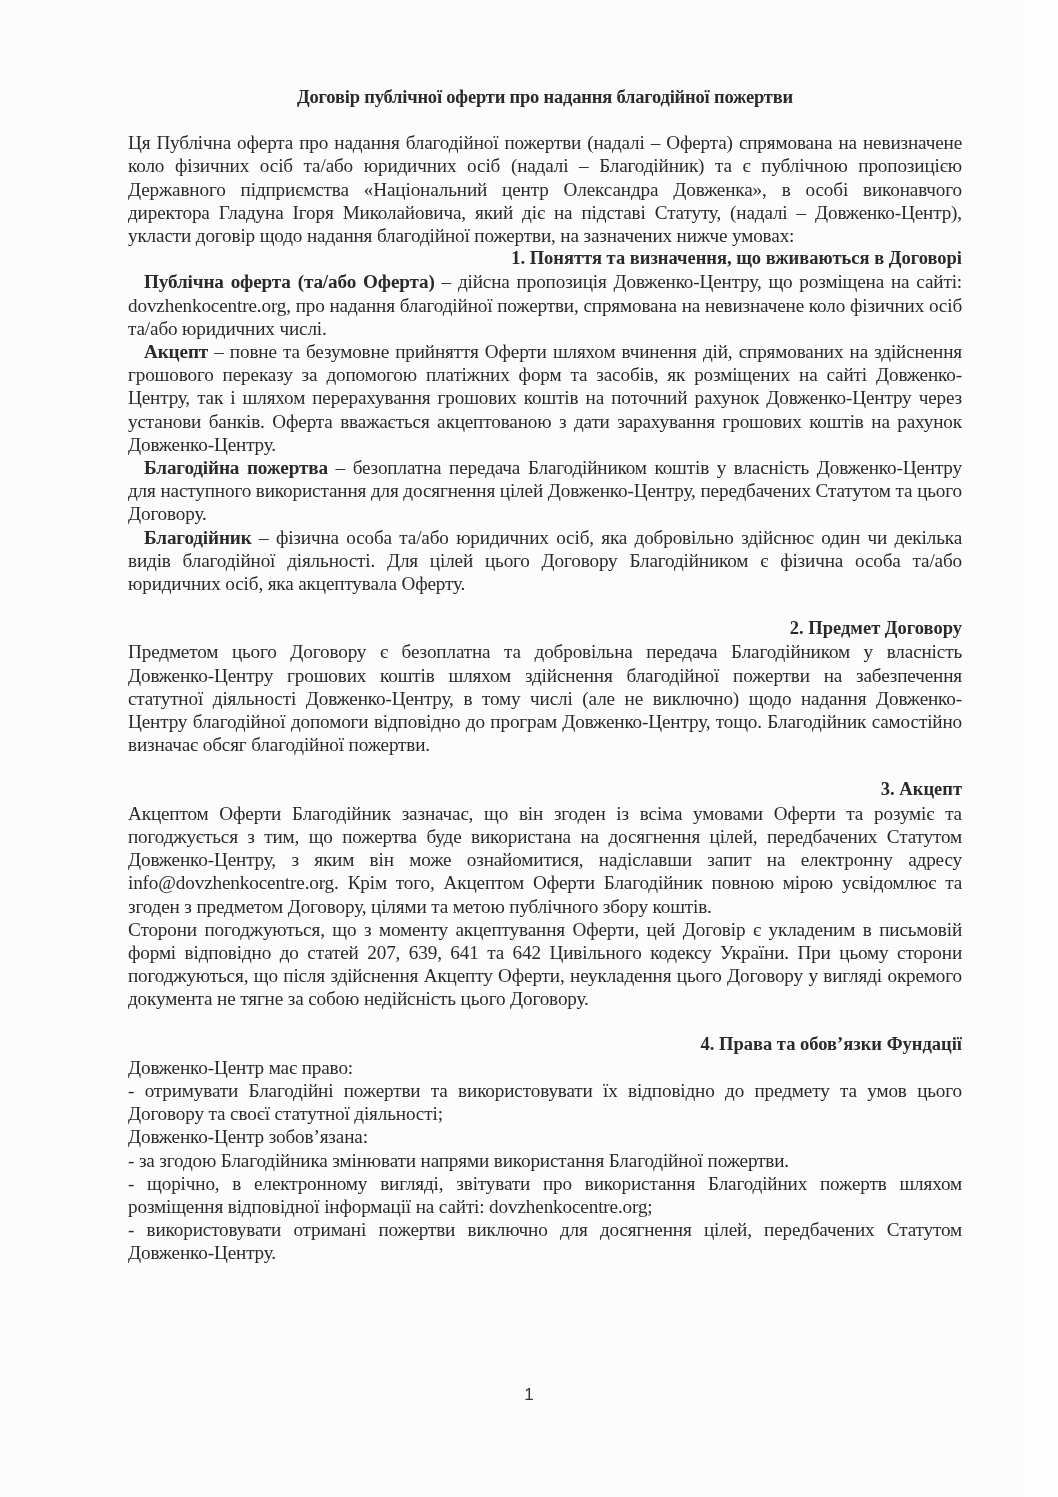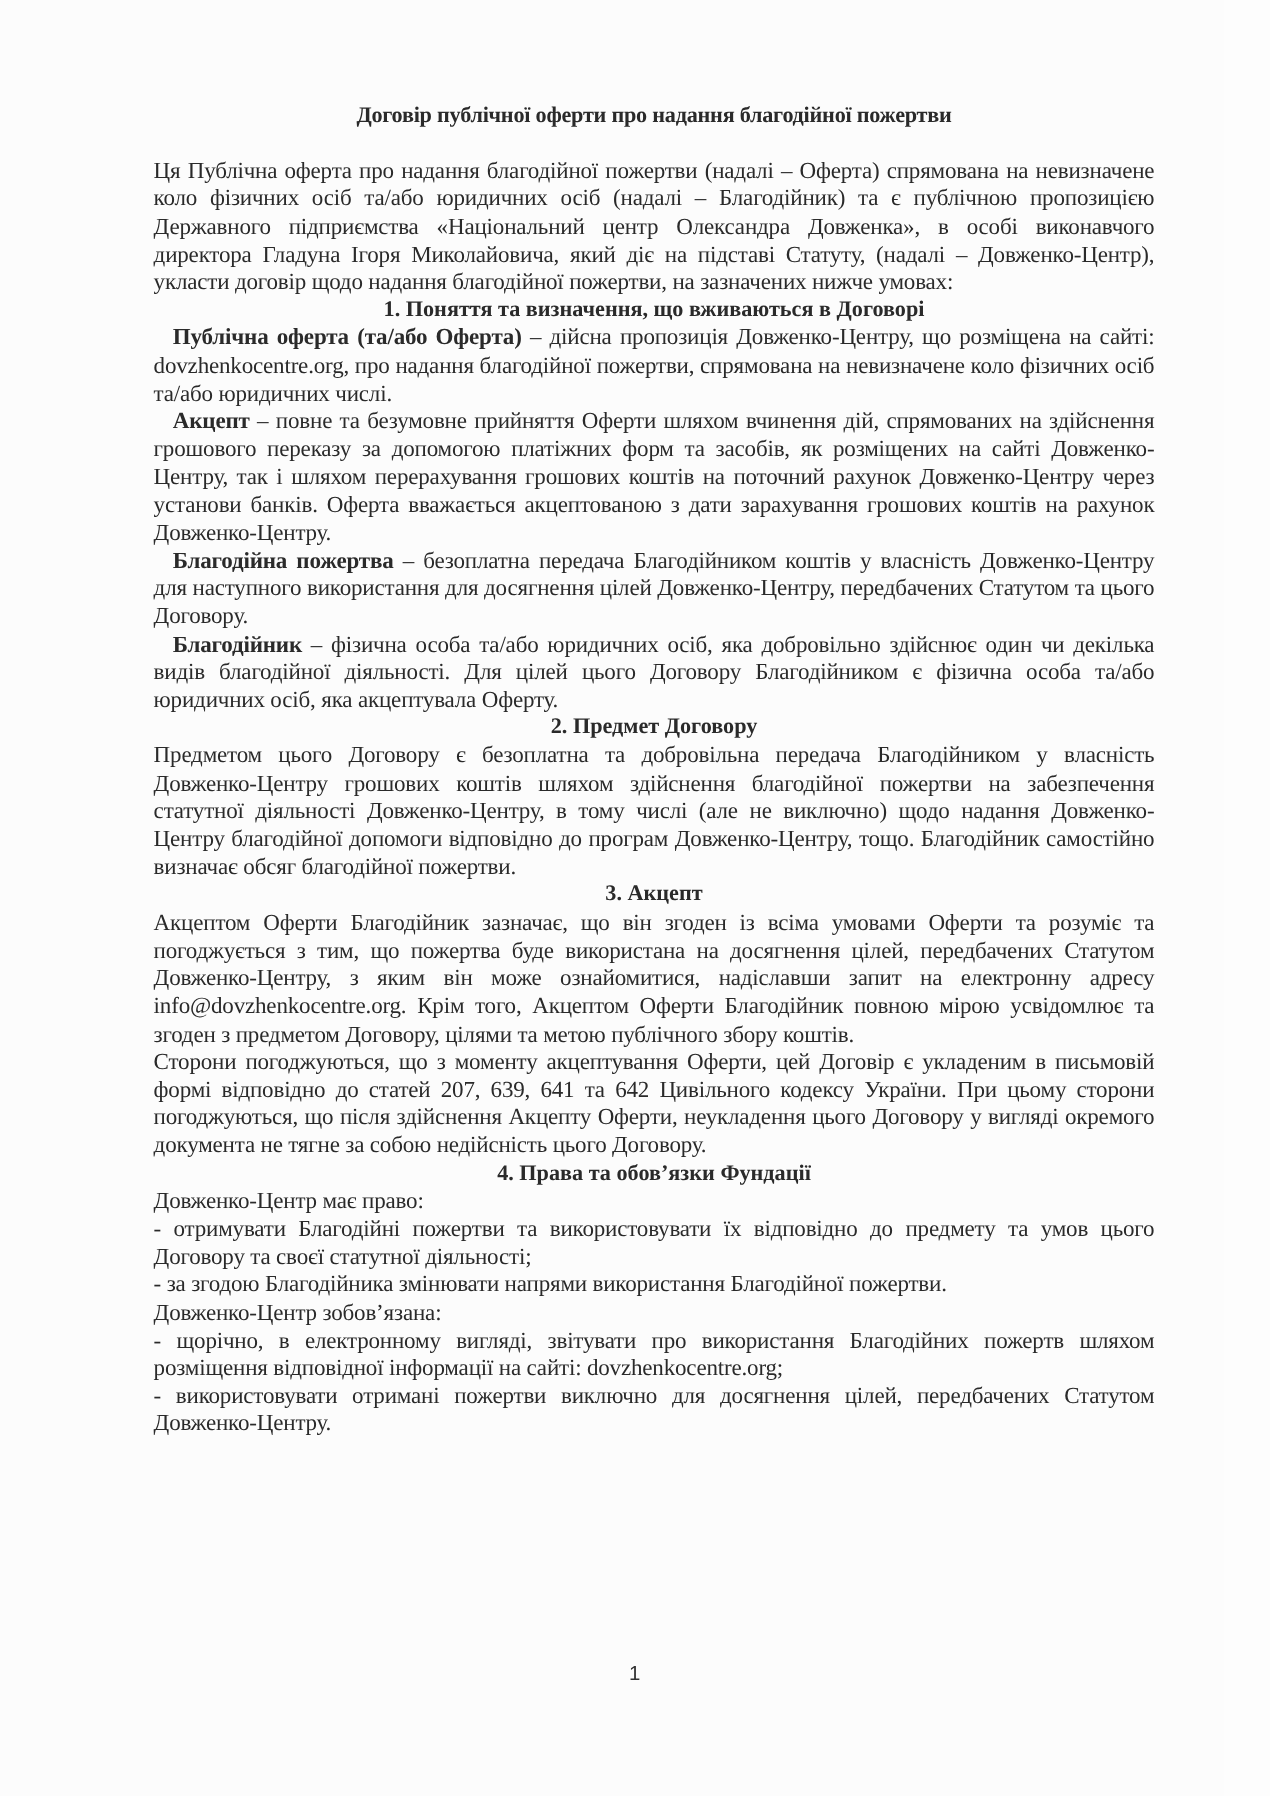--- a/index.html
+++ b/index.html
@@ -12,22 +12,22 @@
     }
     .content {
       position: absolute; left: 128px; top: 80px; width: 834px;
       font-size: 19.2px; line-height: 23.2px;
     }
     .doc-title {
       text-align: center; font-weight: bold; font-size: 18.5px;
       margin: 6px 0 22px 0; letter-spacing: -0.2px;
     }
     .p { text-align: justify; margin: 0; letter-spacing: -0.15px; }
-    .h { text-align: center; font-weight: bold; margin: 0; font-size: 18.5px; }
-    .h.spaced { }
+    .h { text-align: right; font-weight: bold; margin: 0; font-size: 18.5px; }
+    .h.spaced { margin-top: 22px; }
     b.term { font-weight: bold; margin-left: 16px; }
     .intro { margin-bottom: 0; }
     .page-number {
       position: absolute; top: 1385px; left: 0; width: 1058px; text-align: center;
       font-family: "Liberation Sans", "DejaVu Sans", sans-serif; font-size: 17px; color: #333;
     }
   </style>
 </head>
 <body>
 
@@ -53,22 +53,22 @@
     <div>
       <div class="h spaced">3. Акцепт</div>
       <p class="p">Акцептом Оферти Благодійник зазначає, що він згоден із всіма умовами Оферти та розуміє та погоджується з тим, що пожертва буде використана на досягнення цілей, передбачених Статутом Довженко-Центру, з яким він може ознайомитися, надіславши запит на електронну адресу info@dovzhenkocentre.org. Крім того, Акцептом Оферти Благодійник повною мірою усвідомлює та згоден з предметом Договору, цілями та метою публічного збору коштів.</p>
       <p class="p">Сторони погоджуються, що з моменту акцептування Оферти, цей Договір є укладеним в письмовій формі відповідно до статей 207, 639, 641 та 642 Цивільного кодексу України. При цьому сторони погоджуються, що після здійснення Акцепту Оферти, неукладення цього Договору у вигляді окремого документа не тягне за собою недійсність цього Договору.</p>
     </div>
 
     <div>
       <div class="h spaced">4. Права та обов’язки Фундації</div>
       <p class="p">Довженко-Центр має право:</p>
       <p class="p">- отримувати Благодійні пожертви та використовувати їх відповідно до предмету та умов цього Договору та своєї статутної діяльності;</p>
+      <p class="p">Довженко-Центр зобов’язана:</p>
       <p class="p">- за згодою Благодійника змінювати напрями використання Благодійної пожертви.</p>
-      <p class="p">Довженко-Центр зобов’язана:</p>
       <p class="p">- щорічно, в електронному вигляді, звітувати про використання Благодійних пожертв шляхом розміщення відповідної інформації на сайті: dovzhenkocentre.org;</p>
       <p class="p">- використовувати отримані пожертви виключно для досягнення цілей, передбачених Статутом Довженко-Центру.</p>
     </div>
 
   </div>
 
   <div class="page-number">1</div>
 </div>
 
 </body></html>

